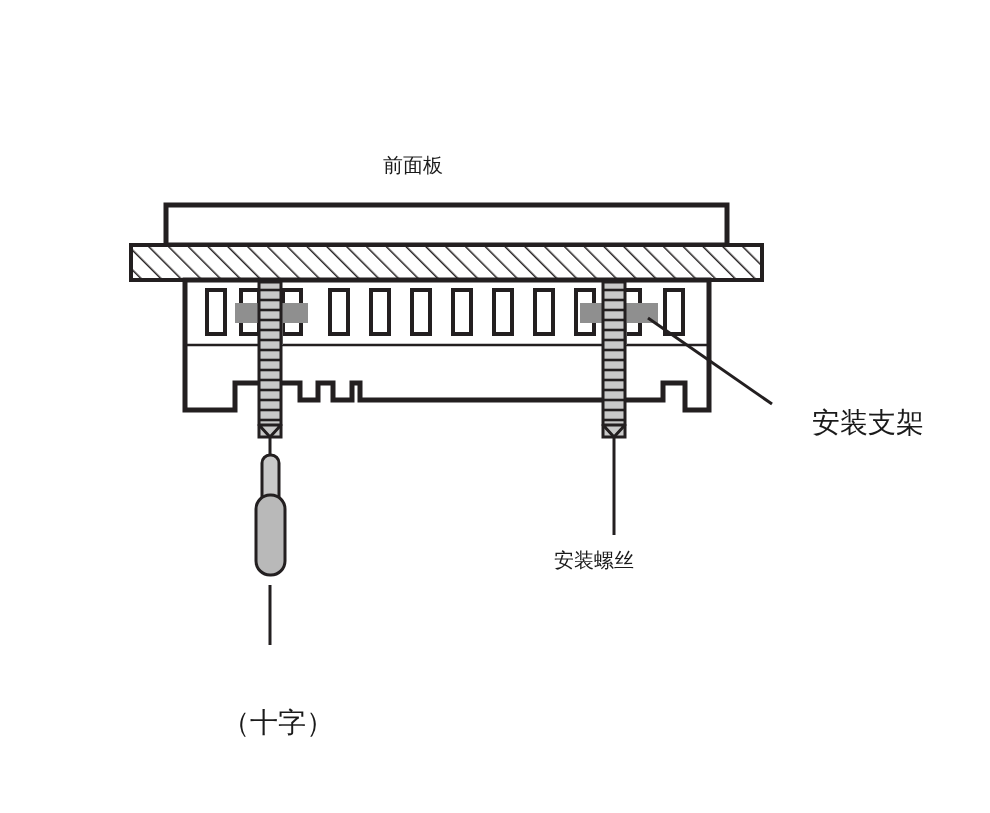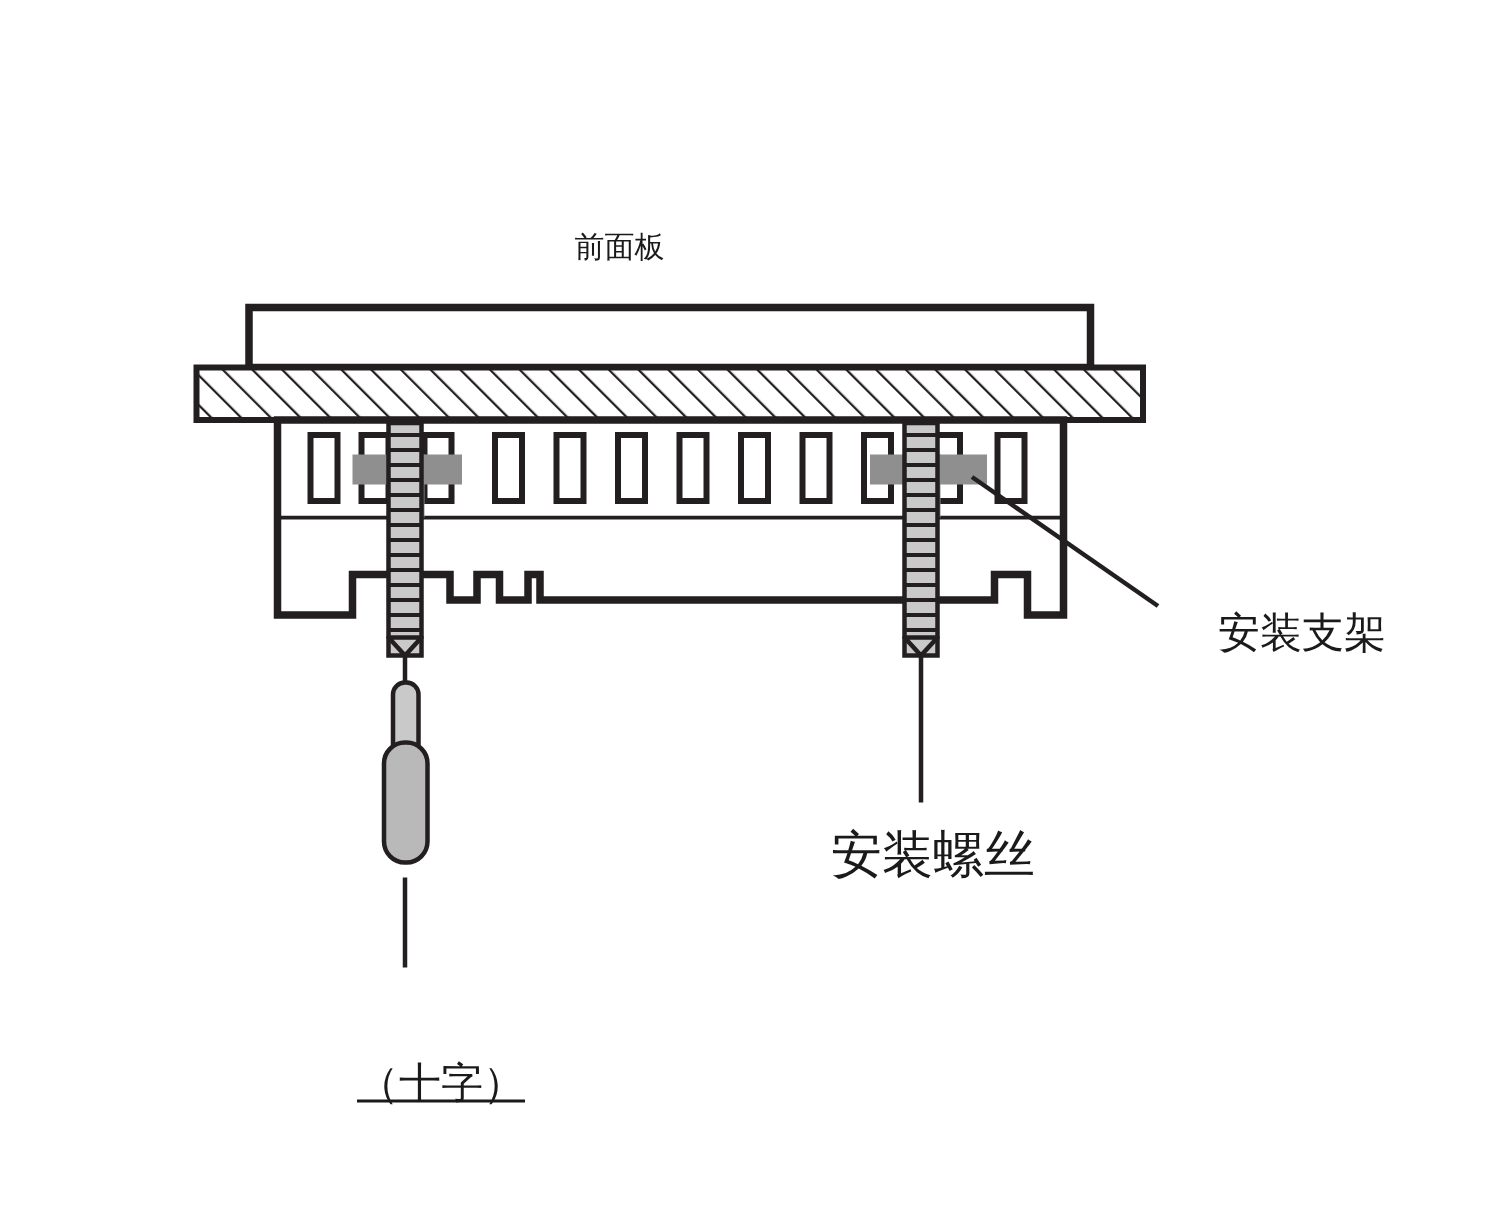--- a/index.html
+++ b/index.html
@@ -51,32 +51,31 @@
   }
   #label-bracket {
     left: 784px;
     top: 402px;
     font-size: 28px;
     margin-left: 28px;
   }
   #label-screw {
     left: 554px;
     top: 545px;
-    font-size: 34px;
+    font-size: 20px;
   }
   #label-screwdriver {
     left: 222px;
     top: 658px;
     font-size: 28px;
   }
   #label-screwdriver-sub {
-    left: 238px;
+    left: 222px;
     top: 702px;
     font-size: 28px;
-    text-decoration: underline;
   }
   svg.diagram {
     position: absolute;
     left: 0;
     top: 0;
   }
 </style>
 </head>
 <body>
 

